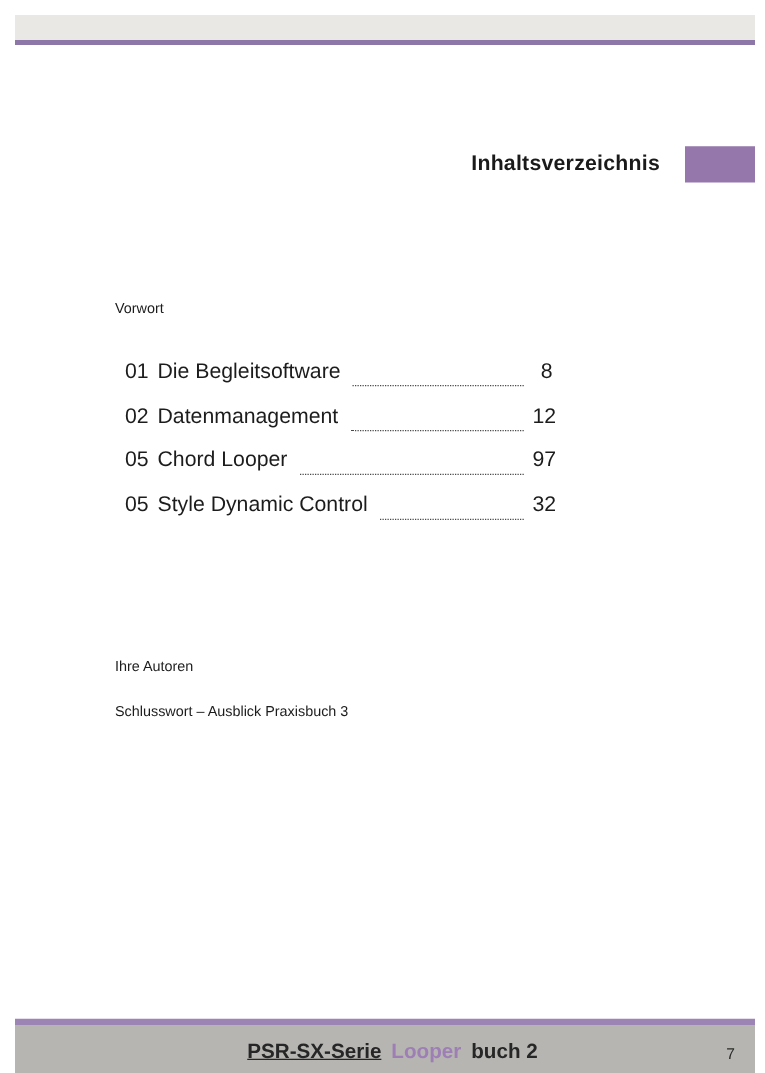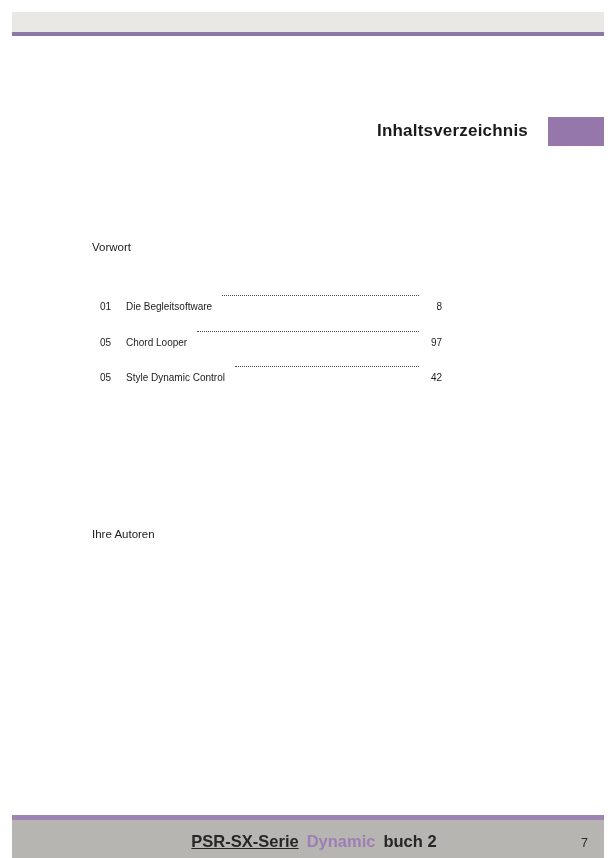--- a/index.html
+++ b/index.html
@@ -63,24 +63,24 @@
   #schlusswort  { top: 552px; }
 
   .toc-list {
     position: absolute;
     left: 80px;
     top: 281px;
     width: 358px;
   }
   .toc-row {
     display: flex;
-    align-items: flex-start;
+    align-items: flex-end;
     height: 14px;
     margin-bottom: 21.7px;
-    font-size: 10px;
+    font-size: 17px;
     color: #1c1c1c;
   }
   .toc-num {
     width: 18px;
     flex: 0 0 auto;
   }
   .toc-title {
     flex: 0 0 auto;
     padding-right: 3px;
     white-space: nowrap;
@@ -145,35 +145,42 @@
   <div class="toc-plain" id="vorwort">Vorwort</div>
 
   <div class="toc-list">
     <div class="toc-row">
       <span class="toc-num">01</span>
       <span class="toc-title">Die Begleitsoftware</span>
       <span class="toc-dots"></span>
       <span class="toc-page">8</span>
     </div>
     <div class="toc-row">
+      <span class="toc-num">02</span>
+      <span class="toc-title">Datenmanagement</span>
+      <span class="toc-dots"></span>
+      <span class="toc-page">12</span>
+    </div>
+    <div class="toc-row">
       <span class="toc-num">05</span>
       <span class="toc-title">Chord Looper</span>
       <span class="toc-dots"></span>
       <span class="toc-page">97</span>
     </div>
     <div class="toc-row">
       <span class="toc-num">05</span>
       <span class="toc-title">Style Dynamic Control</span>
       <span class="toc-dots"></span>
-      <span class="toc-page">42</span>
+      <span class="toc-page">32</span>
     </div>
   </div>
 
   <div class="toc-plain" id="ihre-autoren">Ihre Autoren</div>
+  <div class="toc-plain" id="schlusswort">Schlusswort – Ausblick Praxisbuch 3</div>
 
   <div class="footer-rule"></div>
   <div class="footer-band"></div>
   <div class="footer-title">
-    <span class="series">PSR-SX-Serie</span><span class="brand-highlight">Dynamic</span><span class="brand-rest">buch 2</span>
+    <span class="series">PSR-SX-Serie</span><span class="brand-highlight">Looper</span><span class="brand-rest">buch 2</span>
   </div>
   <div class="footer-page-number">7</div>
 
 </div>
 
 </body></html>

